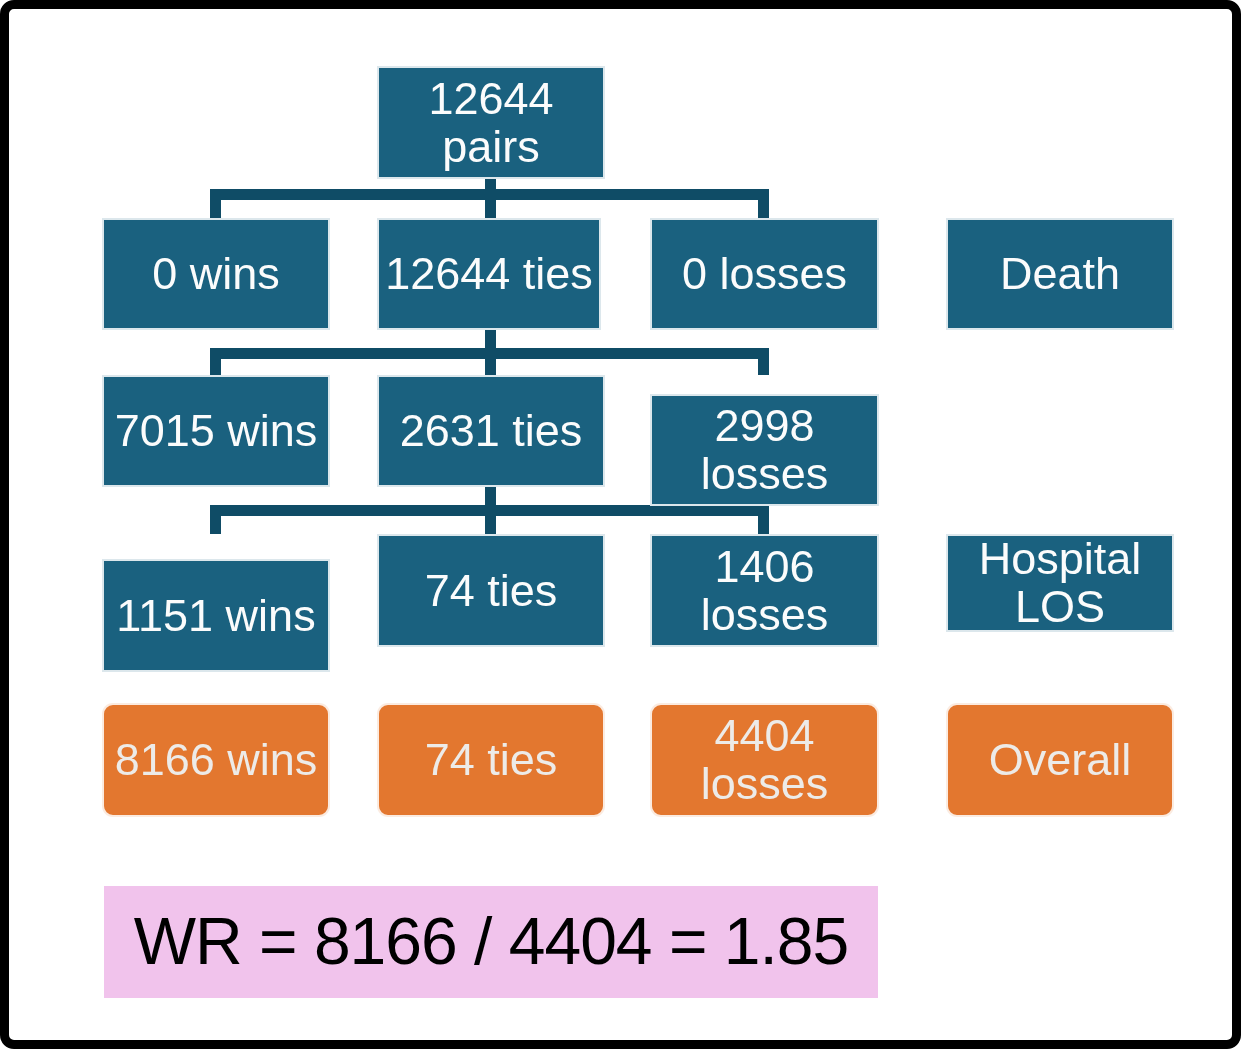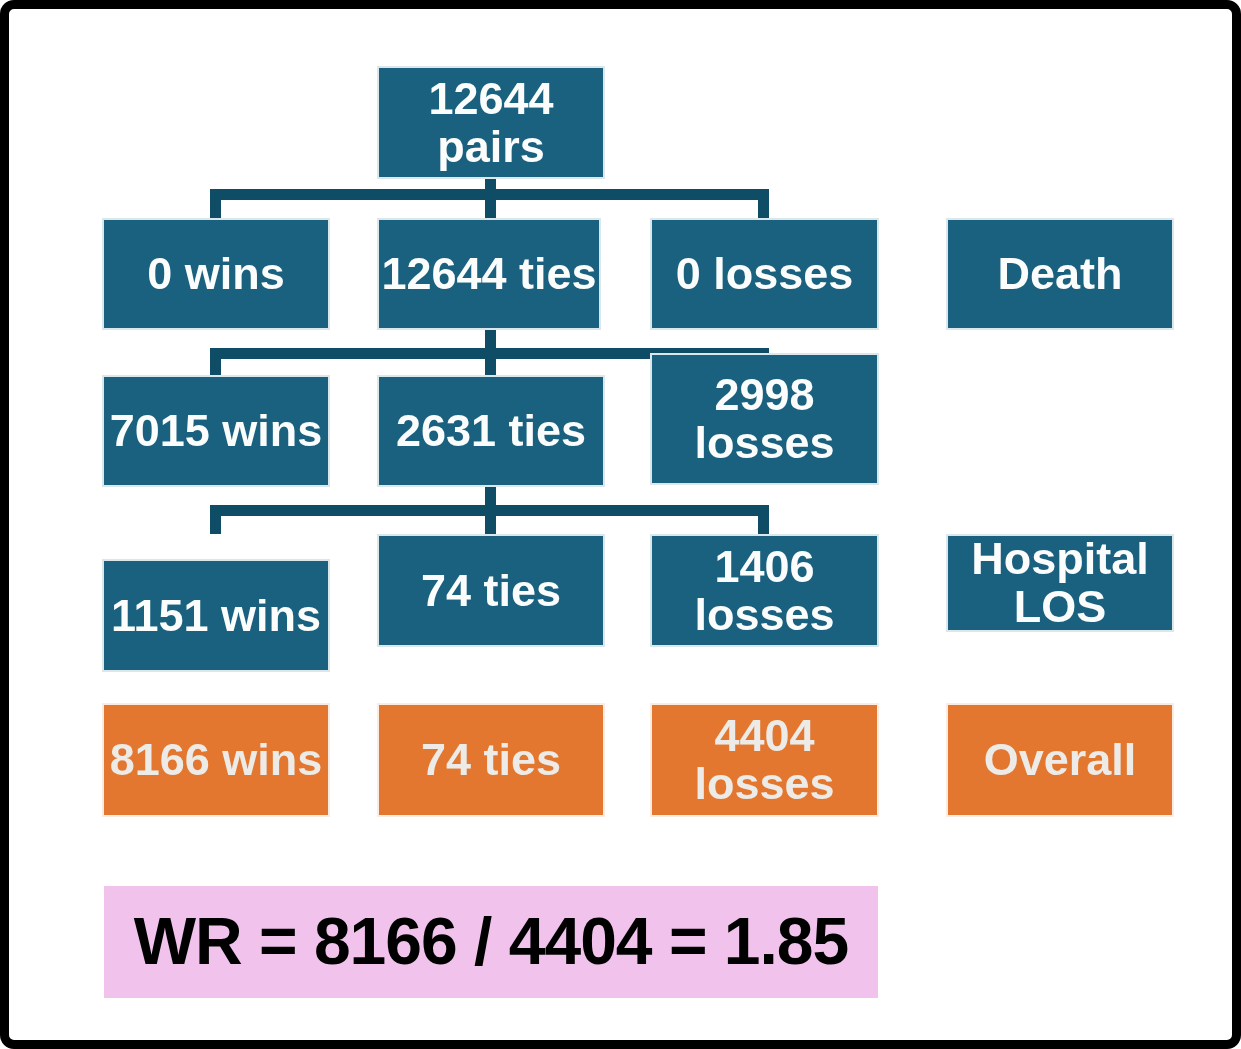--- a/index.html
+++ b/index.html
@@ -17,34 +17,33 @@
     --formula-text: #000000;
     --frame-border: #000000;
   }
   .stage {
     position: absolute; inset: 0;
     width: 1241px; height: 1049px;
     background: #ffffff;
     border: 9px solid var(--frame-border);
     border-radius: 14px;
     overflow: hidden;
-    font-weight: bold;
   }
   .box {
     position: absolute;
     display: flex; align-items: center; justify-content: center;
     text-align: center;
     white-space: pre-line;
     font-size: 45px;
     line-height: 1.06;
     z-index: 2;
     border: 2px solid rgba(255,255,255,0.85);
   }
   .step  { background: var(--step-box);  color: var(--step-text); }
-  .total { background: var(--total-box); color: var(--total-text); }
+  .total { background: var(--total-box); color: var(--total-text); border-radius: 11px; }
   .formula {
     background: var(--formula-box); color: var(--formula-text);
     font-size: 66px; letter-spacing: -1px; border: none;
   }
   .conn { position: absolute; background: var(--connector); z-index: 1; }
 </style>
 </head>
 <body style="--step-box: #1A617F; --connector: #0F4C66; --total-box: #E3772F; --formula-box: #F1C3EC; --step-text: #FBFCFC; --total-text: #EDEBE8; --formula-text: #000000; --frame-border: #000000;">
 
 <div class="stage">
@@ -67,21 +66,21 @@
   <div class="box step" style="left:368px;top:57px;width:228px;height:113px">12644
 pairs</div>
 
   <div class="box step" style="left:93px;top:209px;width:228px;height:112px">0 wins</div>
   <div class="box step" style="left:368px;top:209px;width:224px;height:112px">12644 ties</div>
   <div class="box step" style="left:641px;top:209px;width:229px;height:112px">0 losses</div>
   <div class="box step" style="left:937px;top:209px;width:228px;height:112px">Death</div>
 
   <div class="box step" style="left:93px;top:366px;width:228px;height:112px">7015 wins</div>
   <div class="box step" style="left:368px;top:366px;width:228px;height:112px">2631 ties</div>
-  <div class="box step" style="left:641px;top:344px;width:229px;height:132px">2998
+  <div class="box step" style="left:641px;top:385px;width:229px;height:112px">2998
 losses</div>
 
   <div class="box step" style="left:93px;top:550px;width:228px;height:113px">1151 wins</div>
   <div class="box step" style="left:368px;top:525px;width:228px;height:113px">74 ties</div>
   <div class="box step" style="left:641px;top:525px;width:229px;height:113px">1406
 losses</div>
   <div class="box step" style="left:937px;top:525px;width:228px;height:98px">Hospital
 LOS</div>
 
   <div class="box total" style="left:93px;top:694px;width:228px;height:114px">8166 wins</div>

